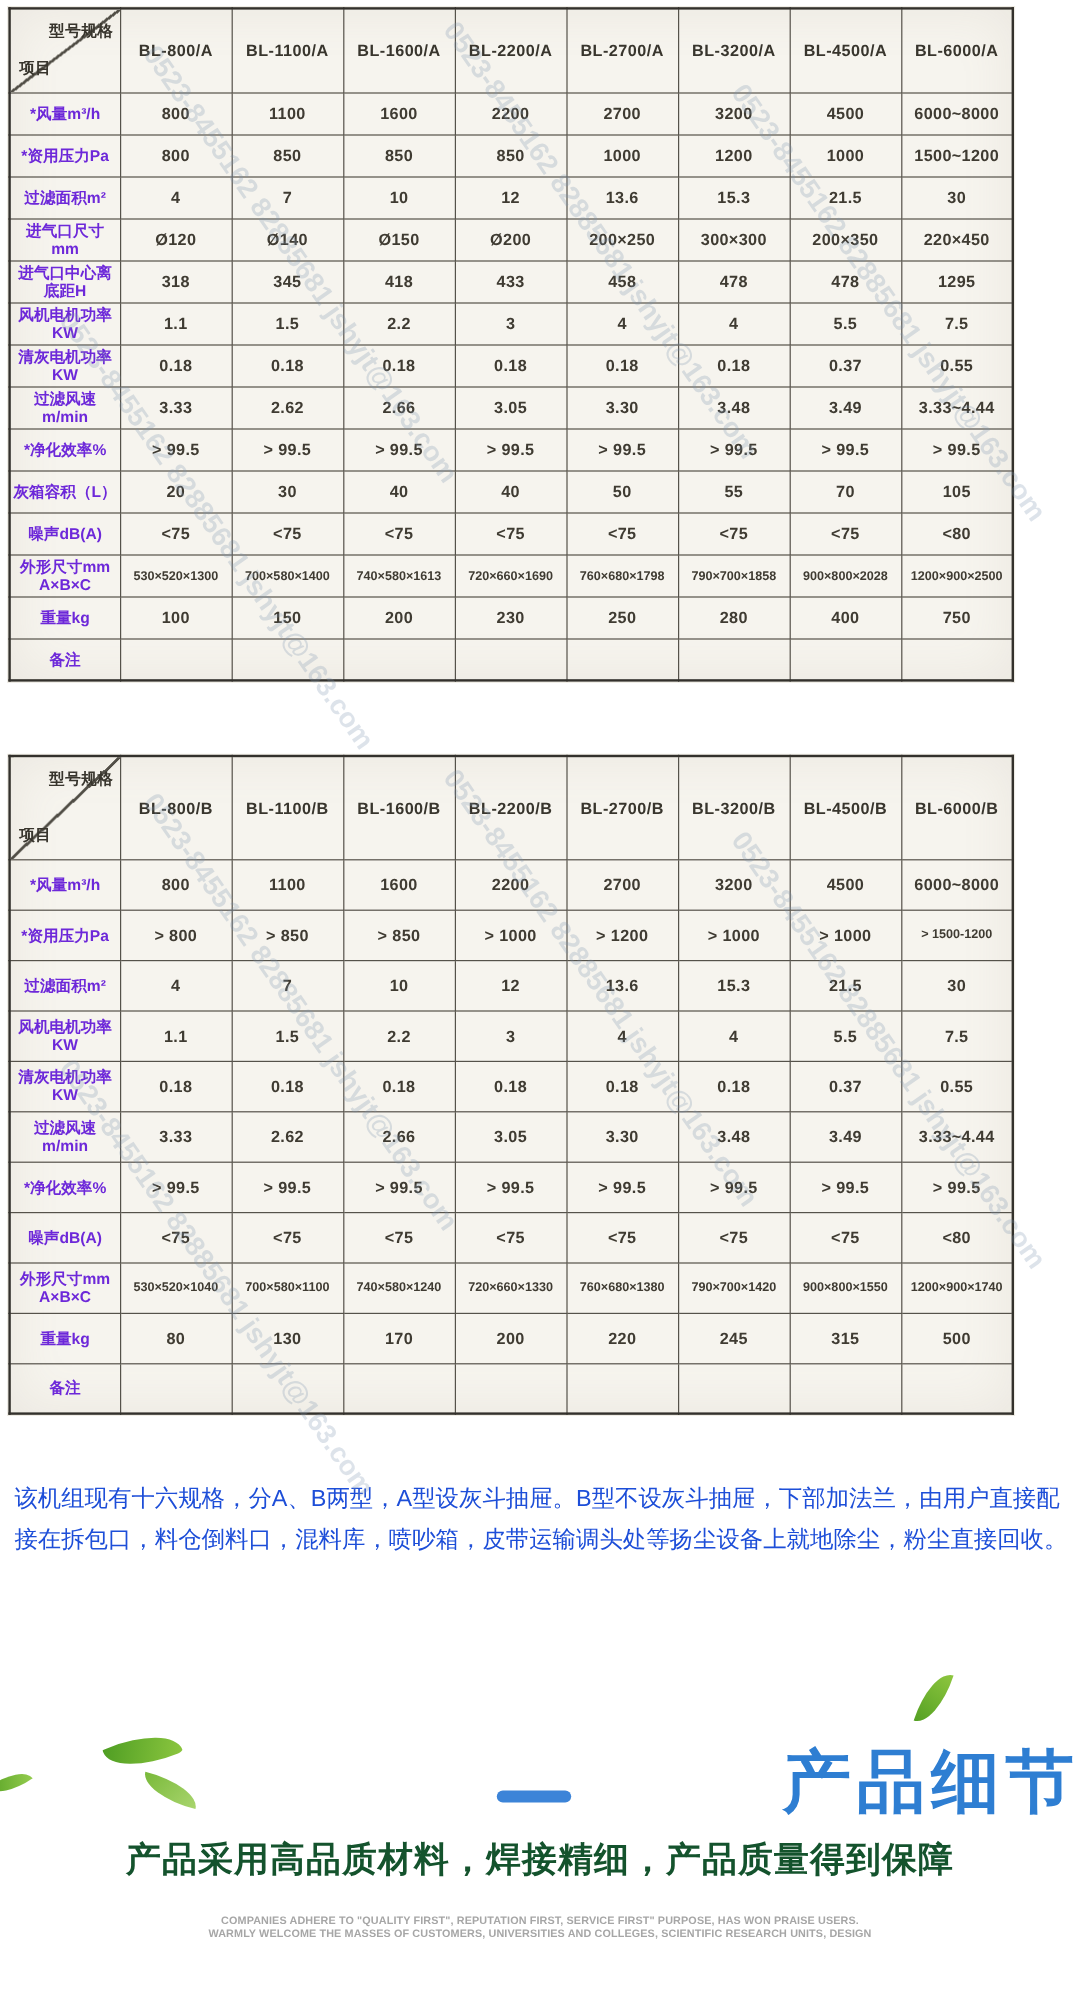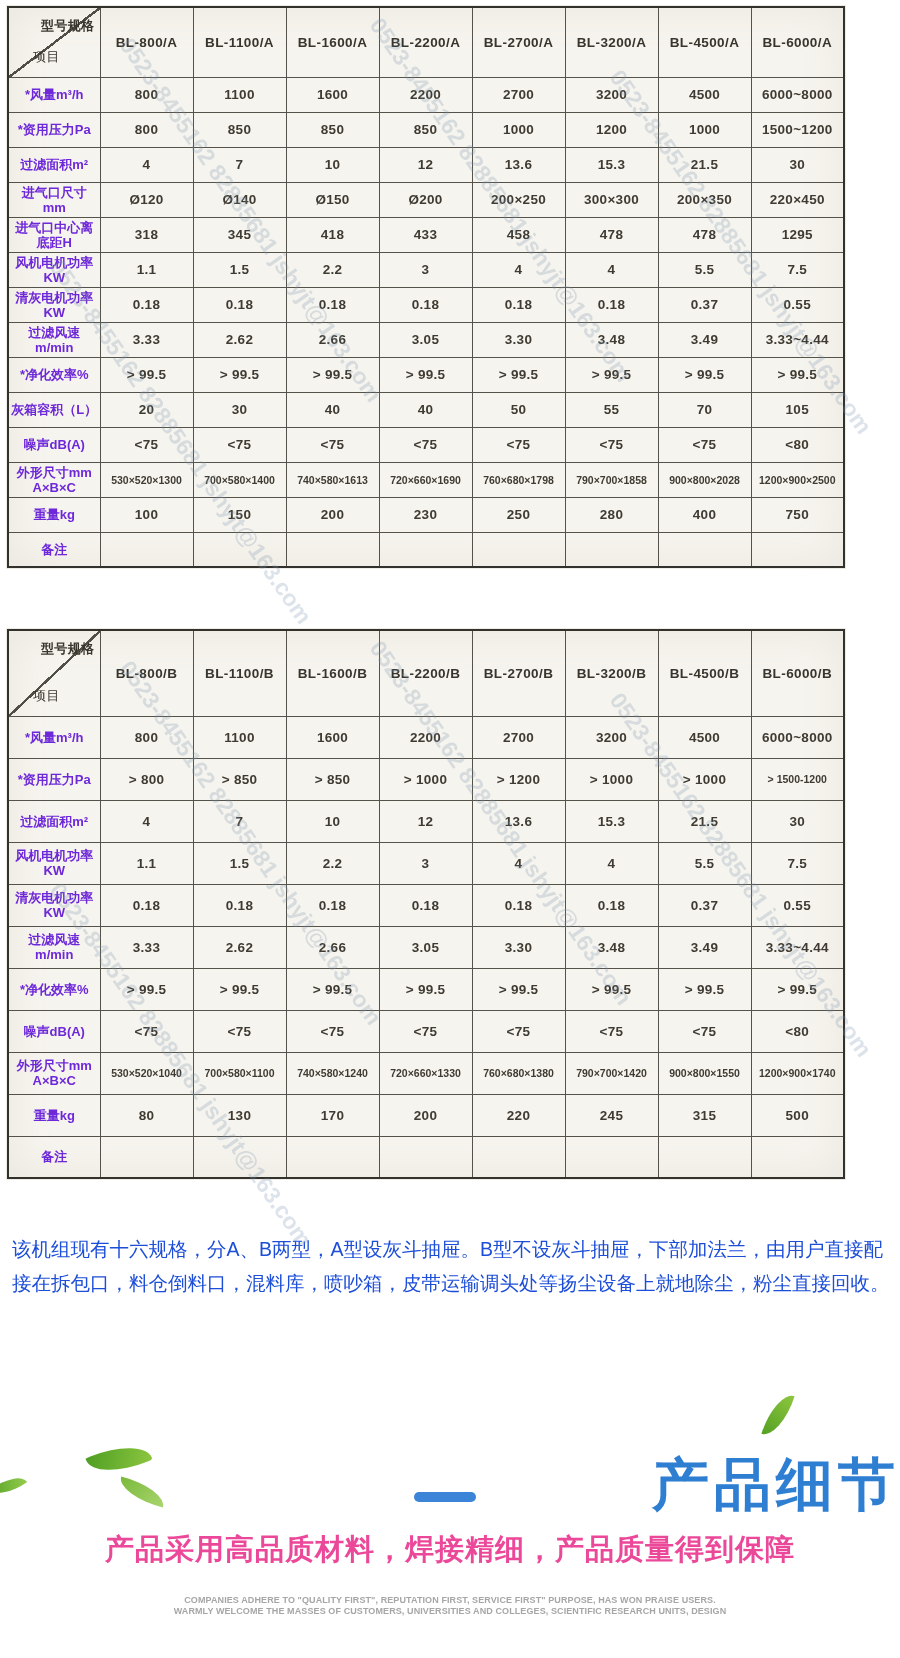--- a/index.html
+++ b/index.html
@@ -31,21 +31,21 @@
   tbody td.sm{font-size:10.5px;letter-spacing:0;}
   
   th.corner{
     position:relative;
     background:linear-gradient(to bottom right,
       transparent calc(50% - 1.2px),
       #514e46 calc(50% - 1.2px) calc(50% + 1.2px),
       transparent calc(50% + 1.2px));
   }
   th.corner .c-top{position:absolute;top:9px;right:5px;font-size:13px;font-weight:700;}
-  th.corner .c-bottom{position:absolute;bottom:11px;left:24px;font-size:13px;font-weight:400;}
+  th.corner .c-bottom{position:absolute;bottom:11px;left:7px;font-size:13px;font-weight:700;}
   
   .wm{
     position:absolute;z-index:2;pointer-events:none;white-space:nowrap;
     font-size:23px;font-weight:600;color:rgba(125,145,175,.26);
     transform:rotate(55deg);transform-origin:0 0;
   }
   .wm1{left:130px;top:28px;}
   .wm2{left:380px;top:8px;}
   .wm3{left:620px;top:60px;}
   .wm4{left:60px;top:250px;}
@@ -58,21 +58,21 @@
   .section-title{
     position:absolute;left:0;top:1400px;width:100%;text-align:right;
     font-size:57px;font-weight:800;letter-spacing:5px;color:#2e7ed2;
   }
   .dash{
     position:absolute;left:414px;top:1492px;width:62px;height:10px;
     border-radius:5px;background:#3c84d8;
   }
   .tagline{
     position:absolute;left:0;top:1530px;width:100%;text-align:center;
-    font-size:29px;font-weight:600;letter-spacing:1px;color:#ec4899;
+    font-size:29px;font-weight:600;letter-spacing:1px;color:#14532d;
   }
   .footer{
     position:absolute;left:130px;top:1595px;width:640px;text-align:center;
     font-size:9px;line-height:11px;color:#a6a6a6;font-weight:600;letter-spacing:.1px;
   }
   .footer div{white-space:nowrap;}
   
   .leaf{position:absolute;pointer-events:none;}
   .leaf-l1{left:88px;top:1446px;width:62px;height:26px;
     background:linear-gradient(120deg,#4f9e23,#8cc63f);

